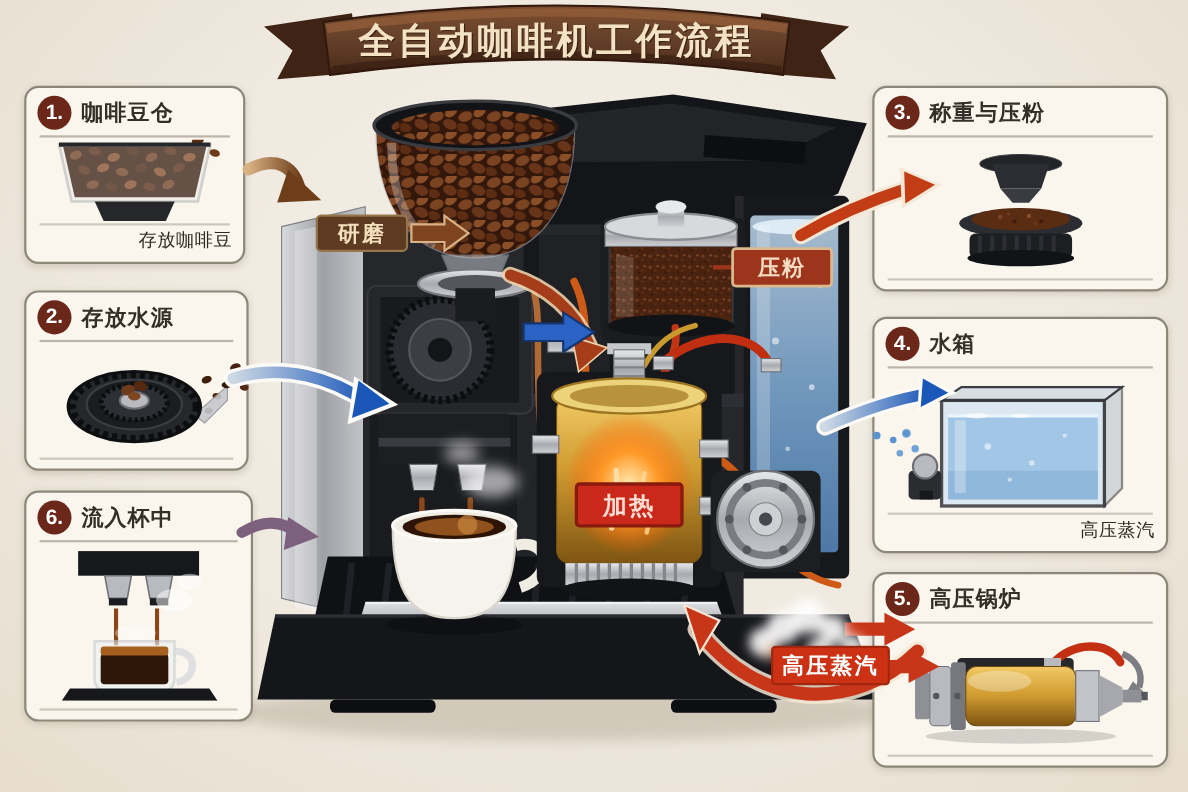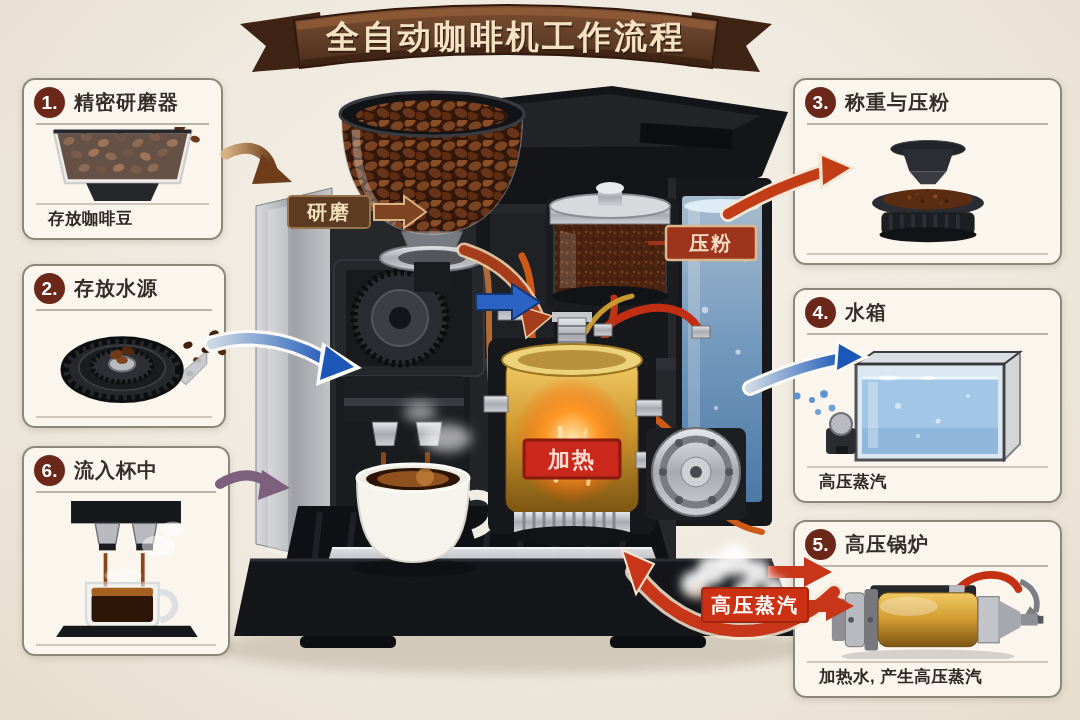--- a/index.html
+++ b/index.html
@@ -13,21 +13,21 @@
   .callout{position:absolute;background:#faf6ee;border:2px solid #8d8779;border-radius:13px;
     box-shadow:0 2px 7px rgba(90,70,50,.18);display:flex;flex-direction:column;
     padding:7px 10px;box-sizing:border-box;z-index:2;}
   .co-head{display:flex;align-items:center;gap:9px;flex:0 0 auto;}
   .co-num{width:31px;height:31px;border-radius:50%;background:#6b281a;color:#fff;
     font-weight:bold;font-size:19px;display:flex;align-items:center;justify-content:center;flex:0 0 31px;}
   .co-title{font-size:20px;font-weight:800;color:#332e27;letter-spacing:1px;white-space:nowrap;}
   .co-rule{height:2px;background:#9a9183;opacity:.65;margin:5px 2px 2px;flex:0 0 2px;}
   .co-rule2{height:2px;background:#a99f8f;opacity:.55;margin:2px 2px 1px;flex:0 0 2px;}
   .co-art{flex:1 1 auto;display:flex;align-items:center;justify-content:center;overflow:hidden;}
-  .co-cap{font-size:16.5px;font-weight:700;color:#2d2922;padding:2px 0 1px 14px;letter-spacing:.5px;white-space:nowrap;}
+  .co-cap{font-size:16.5px;font-weight:400;color:#2d2922;padding:2px 0 1px 14px;letter-spacing:.5px;white-space:nowrap;text-align:right;}
   text{font-family:inherit;}
   .badge-txt{font-weight:bold;letter-spacing:2px;}
 </style>
 </head>
 <body>
 
 <div id="stage">
 
 <svg id="machine-layer" class="layer" viewBox="0 0 1080 720">
   <defs>
@@ -245,21 +245,21 @@
   </g>
   <g>
     <rect x="524" y="440" width="96" height="38" rx="3" fill="#c9281a" stroke="#891a0e" stroke-width="3"></rect>
     <text x="572" y="467" text-anchor="middle" font-size="22" class="badge-txt" fill="#ffddd2">加热</text>
   </g>
 </svg>
 
 <div class="callout" style="left:22px;top:78px;width:201px;height:162px;">
   <div class="co-head">
     <div class="co-num">1.</div>
-    <div class="co-title">精密研磨器</div>
+    <div class="co-title">咖啡豆仓</div>
   </div>
   <div class="co-rule"></div>
   <div class="co-art">
     <svg viewBox="0 0 180 92" width="177" height="88">
       <ellipse cx="150" cy="8" rx="6" ry="4" fill="#5c2c12" transform="rotate(-20 150 8)"></ellipse>
       <ellipse cx="166" cy="20" rx="5" ry="3.5" fill="#6e3a1c" transform="rotate(15 166 20)"></ellipse>
       <polygon points="22,14 158,14 147,62 33,62" fill="#3c1d0c"></polygon>
       <g>
         <ellipse cx="34" cy="22" rx="6" ry="4" fill="#744020" transform="rotate(-20 34 22)"></ellipse>
             <ellipse cx="52" cy="18" rx="6" ry="4" fill="#5a2c12" transform="rotate(15 52 18)"></ellipse>
@@ -431,21 +431,20 @@
       <ellipse cx="100" cy="44" rx="30" ry="10" fill="#fff" opacity=".3"></ellipse>
       <rect x="172" y="34" width="22" height="48" fill="#c3c4c9" stroke="#6f7075"></rect>
       <polygon points="194,38 216,50 216,66 194,78" fill="#a7a8ad"></polygon>
       <rect x="216" y="52" width="18" height="12" fill="#8f9095"></rect>
       <rect x="234" y="54" width="6" height="8" fill="#55565c"></rect>
       <circle cx="40" cy="58" r="3" fill="#55565c"></circle>
           <circle cx="60" cy="58" r="3" fill="#55565c"></circle>
     </svg>
   </div>
   <div class="co-rule2"></div>
-  <div class="co-cap">加热水, 产生高压蒸汽</div>
 </div>
 
 <svg id="arrow-layer" class="layer" viewBox="0 0 1080 720">
   <defs>
     <filter id="ovblur" x="-80%" y="-80%" width="260%" height="260%">
           <feGaussianBlur stdDeviation="5"></feGaussianBlur>
         </filter>
     <linearGradient id="ovblue" x1="0" y1="0" x2="1" y2="0">
       <stop offset="0" stop-color="#cdd9e4"></stop>
           <stop offset="1" stop-color="#1b57b8"></stop>

